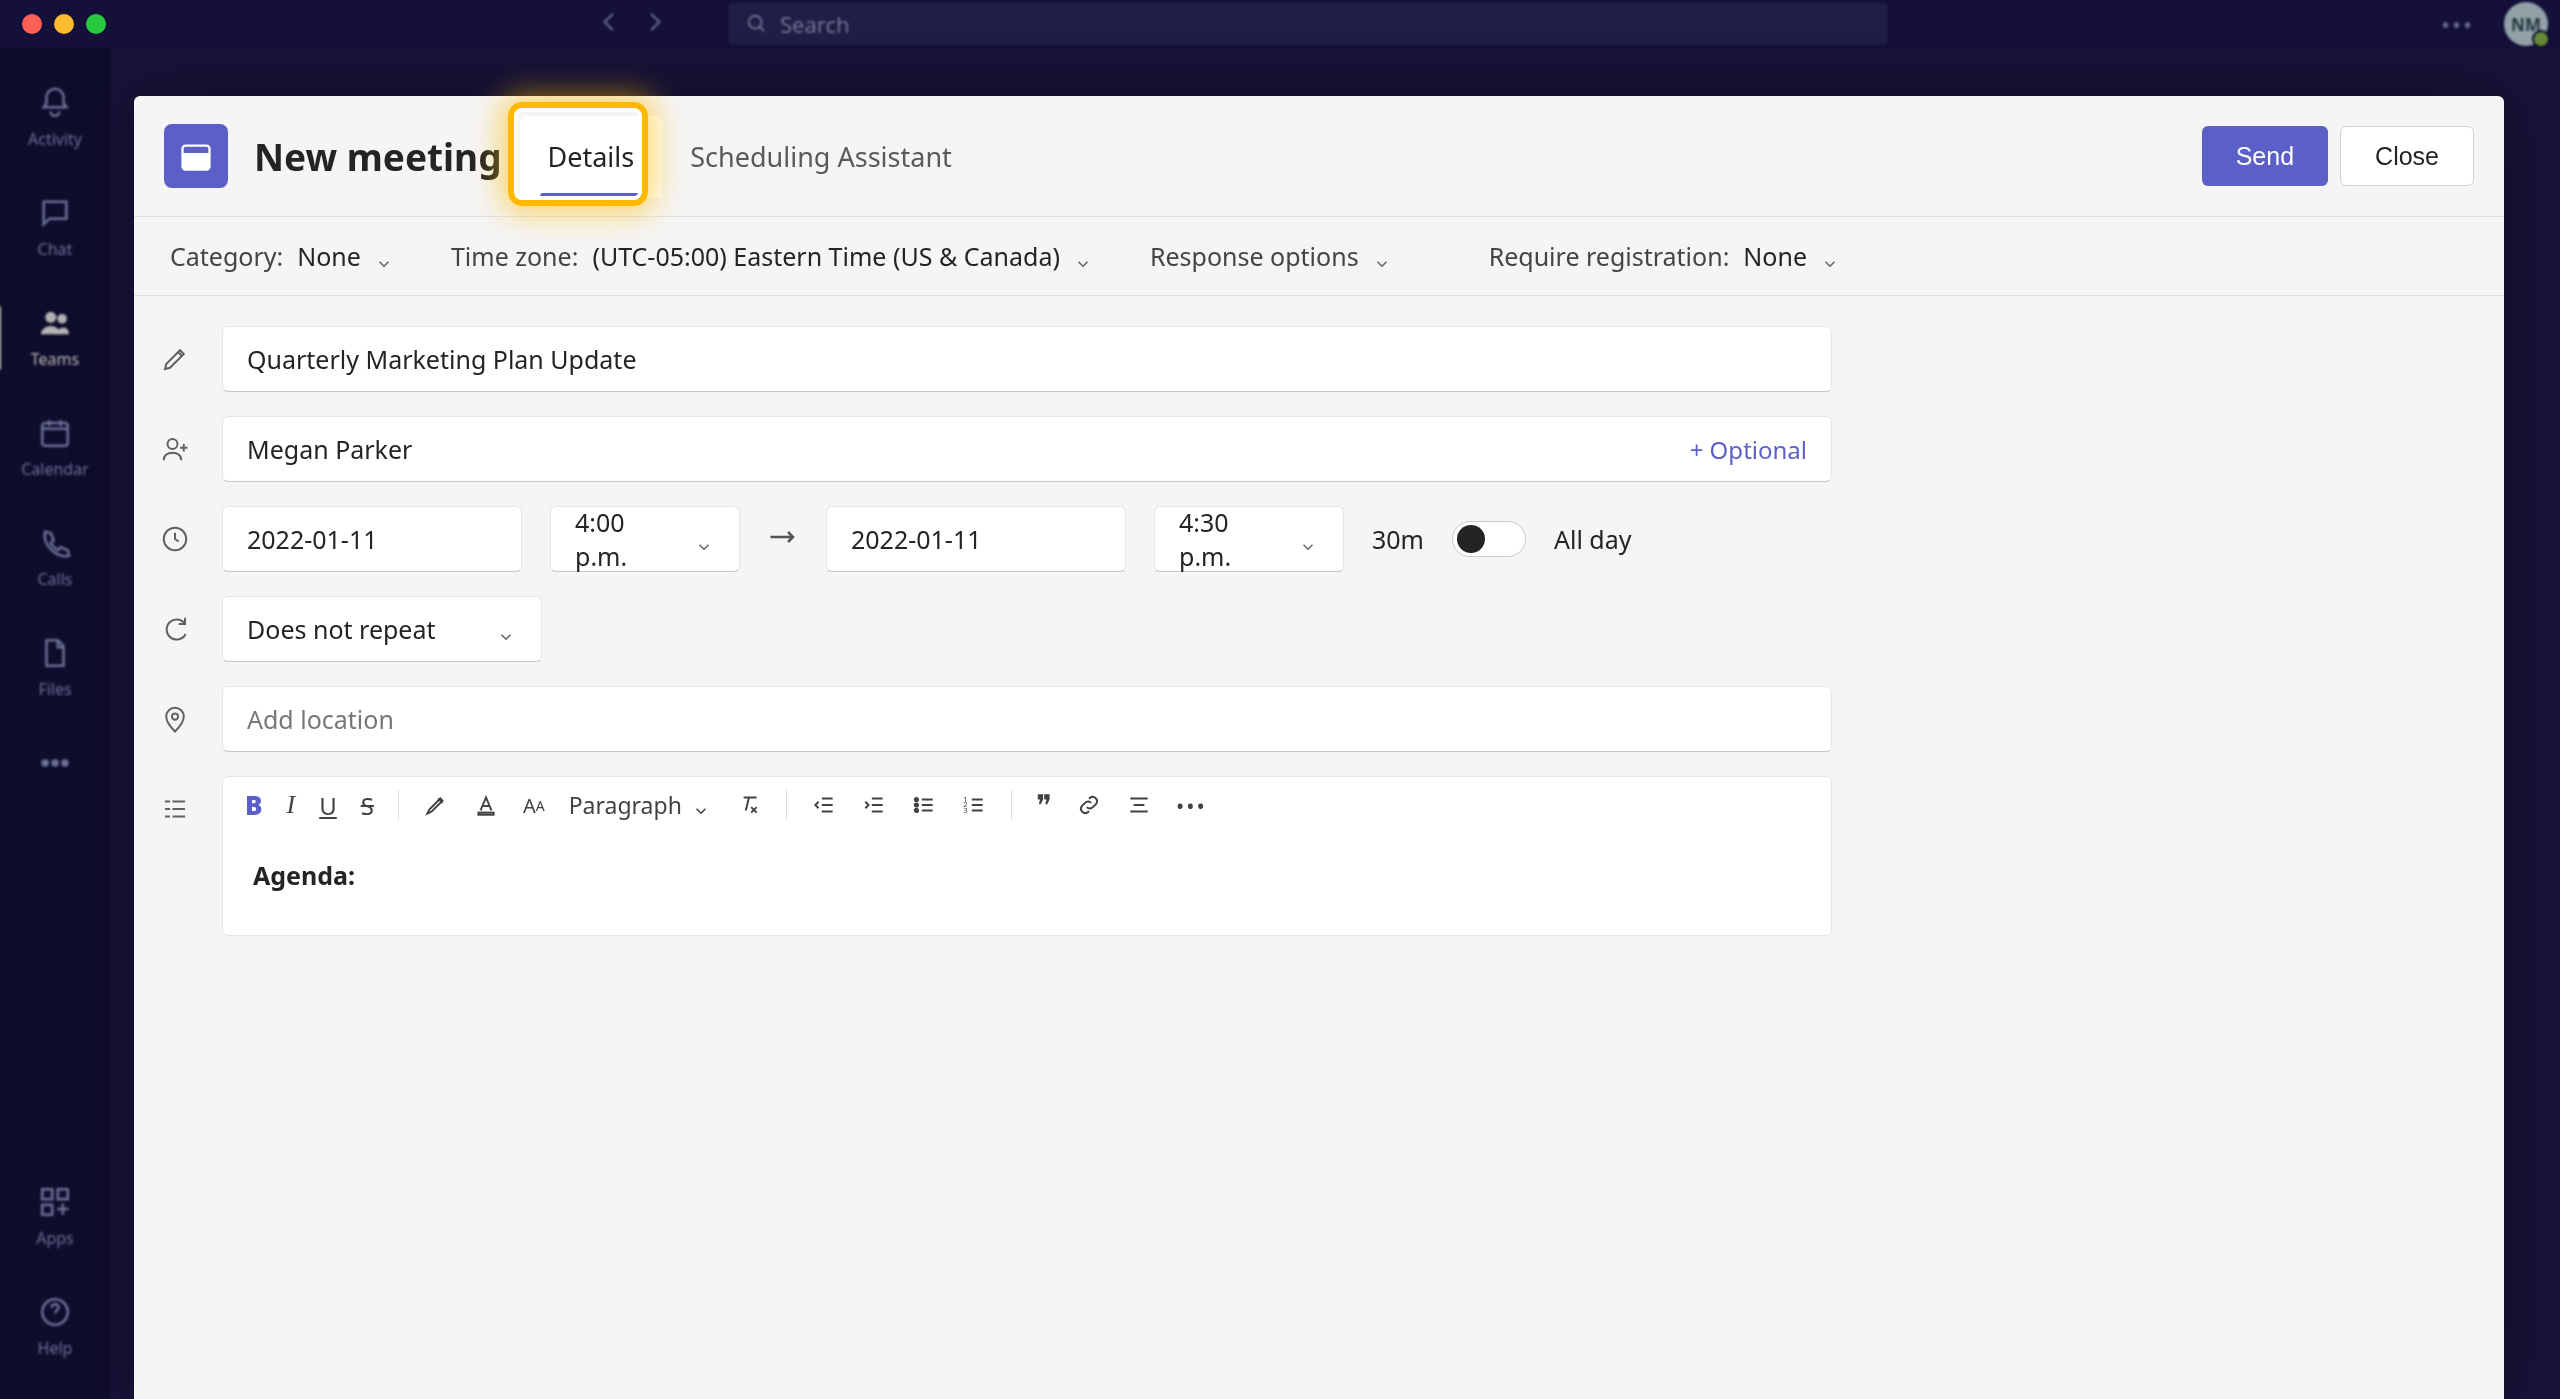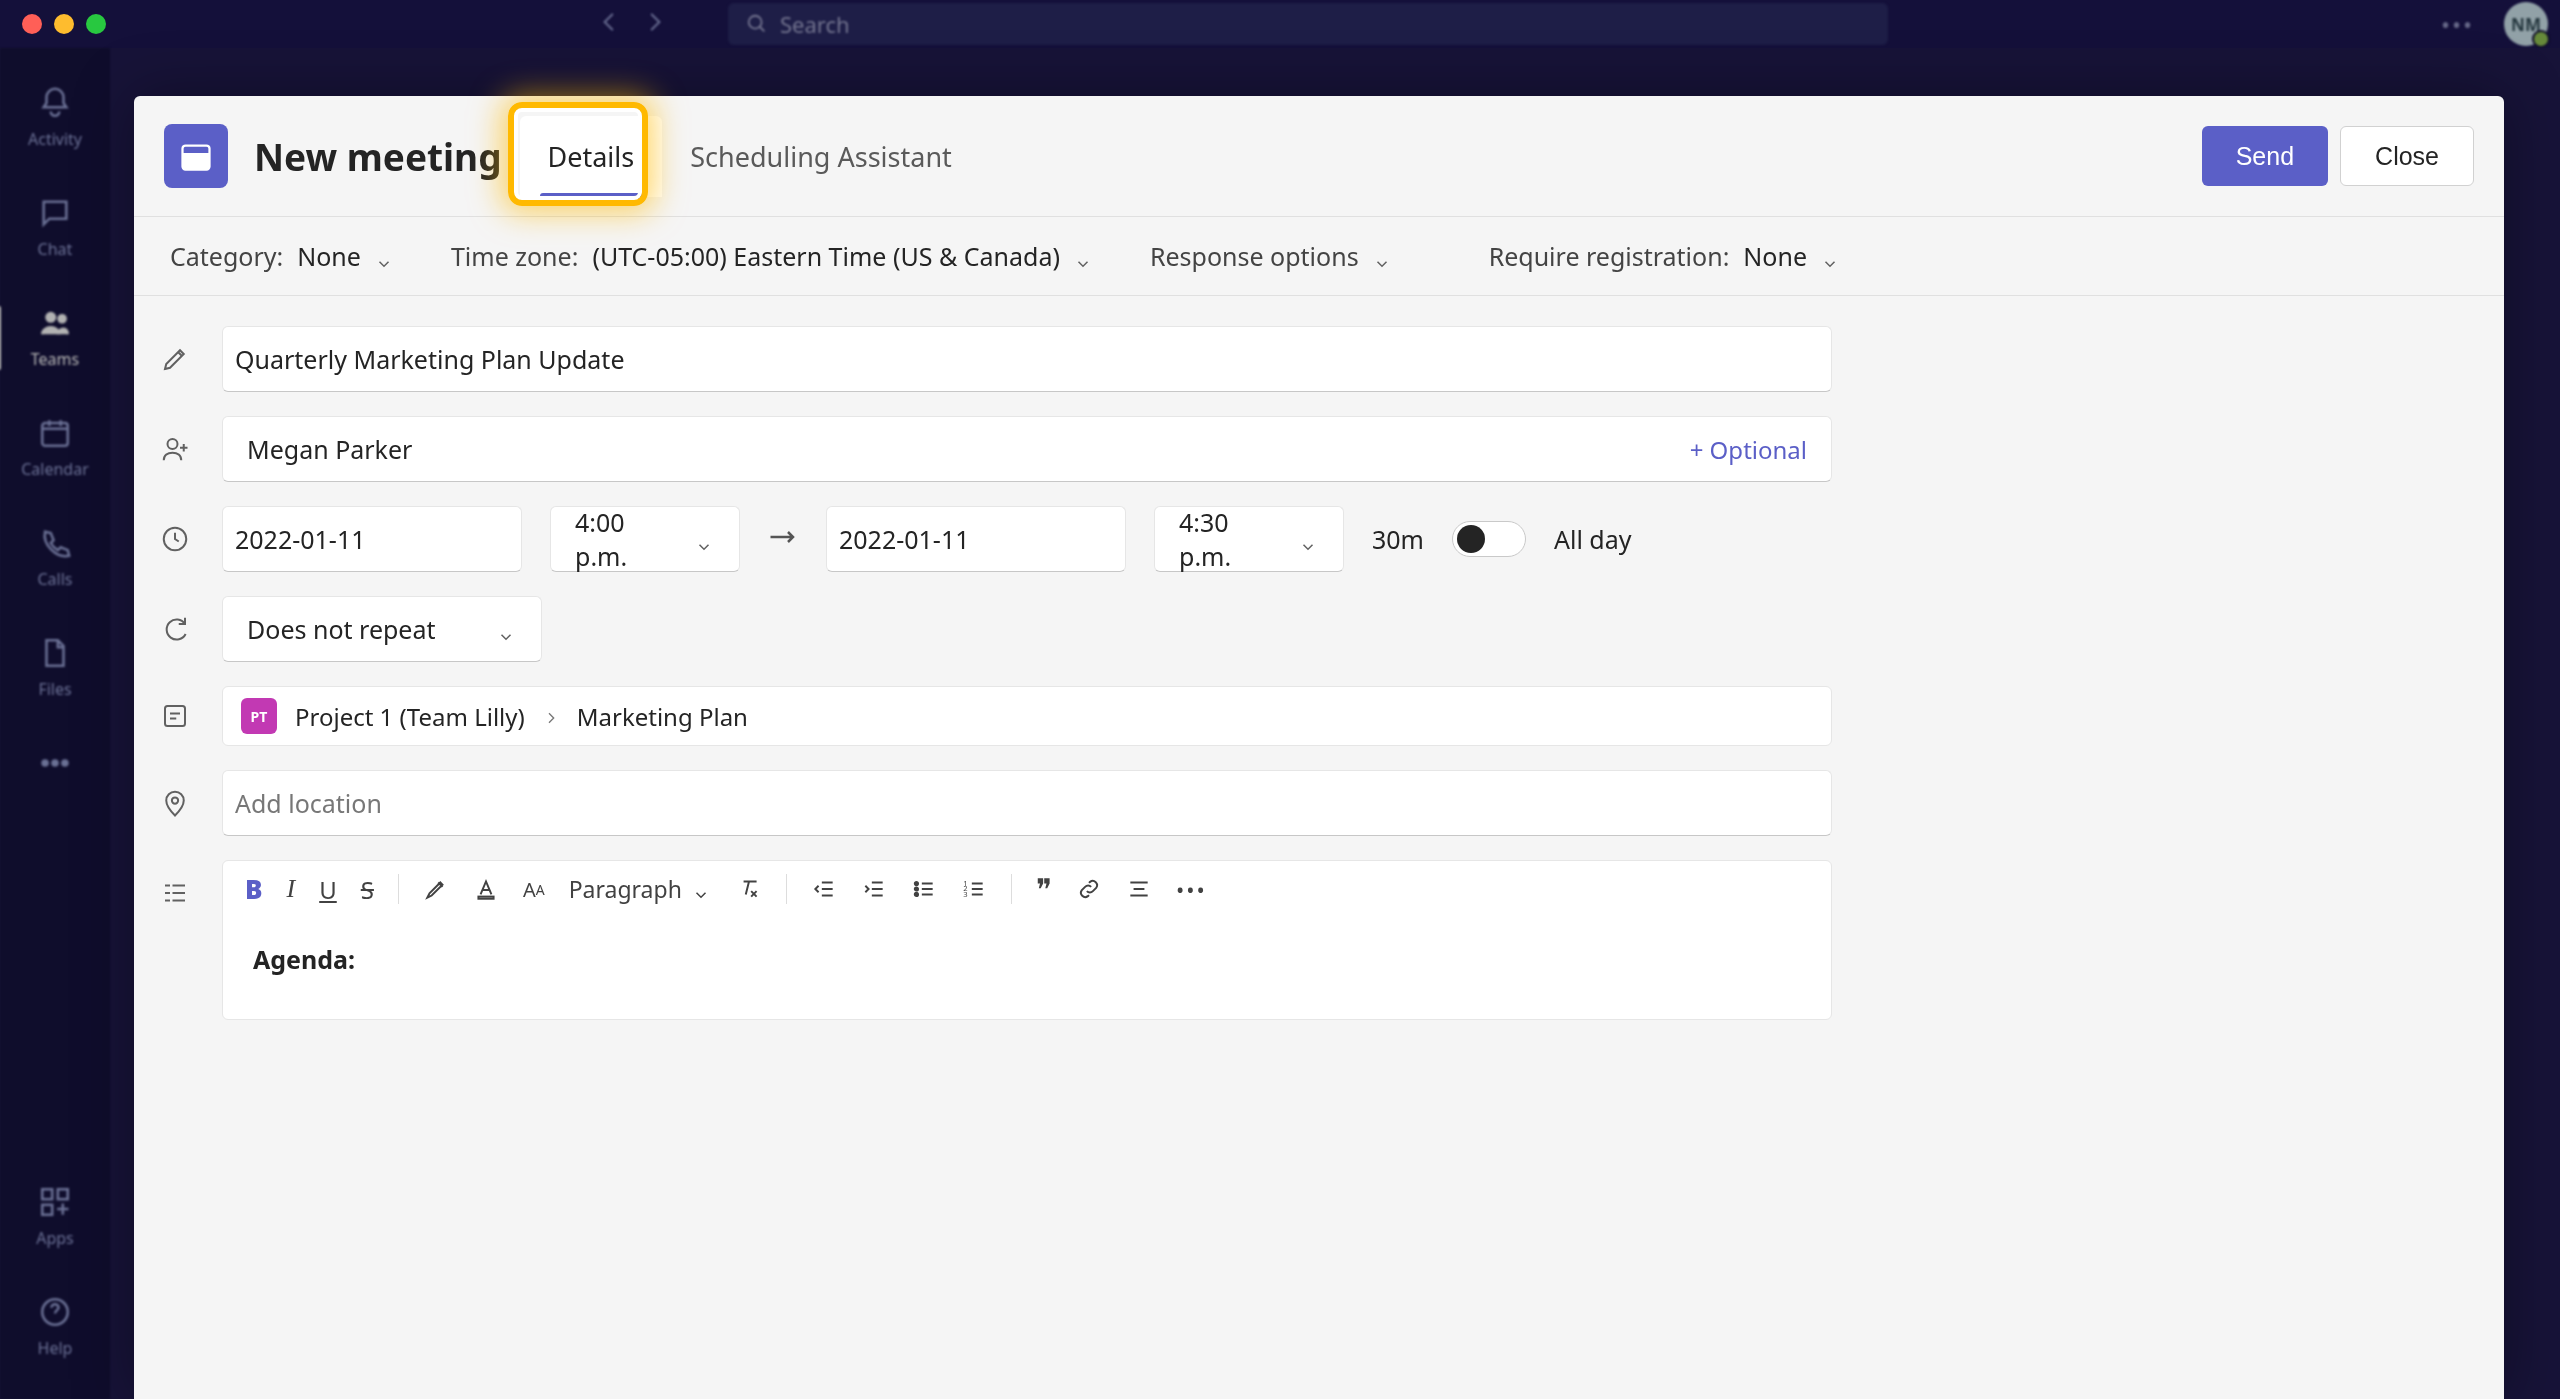--- a/index.html
+++ b/index.html
@@ -57,21 +57,21 @@
   .opt .val { color: #242424; }
   .chev { width: 20px; height: 20px; }
   .chev svg { width: 18px; height: 18px; stroke: #616161; stroke-width: 2; fill: none; }
 
   
   .form { padding: 30px 22px 0 22px; display: flex; flex-direction: column; gap: 24px; width: 1720px; }
   .row { display: flex; align-items: center; gap: 28px; }
   .row-icon { width: 38px; display: flex; justify-content: center; color: #616161; }
   .row-icon svg { width: 30px; height: 30px; stroke: #616161; fill: none; stroke-width: 1.6; }
   .input, .select, .chipbox { background: #fff; border: 1px solid #e6e6e6; border-bottom: 1px solid #c7c7c7; border-radius: 6px; height: 66px; display: flex; align-items: center; padding: 0 24px; font-size: 25px; color: #242424; }
-  .input { flex: 1; padding-left: 12px; }
+  .input { flex: 1; }
   .chipbox { flex: 1; justify-content: space-between; }
   .chipbox .optional { color: #5b5fc7; font-size: 24px; }
   .select { gap: 14px; cursor: pointer; }
   .placeholder { color: #777; }
 
   .arrow-btn { color: #555; }
   .arrow-btn svg { width: 30px; height: 20px; stroke: #555; fill: none; stroke-width: 2; }
   .duration { font-size: 25px; color: #242424; }
   .toggle { width: 74px; height: 36px; background: #fff; border: 1px solid #c9c9c9; border-radius: 18px; position: relative; cursor: pointer; }
   .toggle::after { content:''; position:absolute; left:4px; top:3px; width:28px; height:28px; background:#242424; border-radius:50%; }
@@ -322,36 +322,20 @@
             </svg>
           </div>
         <div class="select" style="flex:0 0 320px; justify-content:space-between">
           <span>Does not repeat</span>
           <span class="chev"><svg viewBox="0 0 24 24">
                 <path d="M6 9l6 6 6-6"></path>
               </svg></span>
         </div>
       </div>
 
-      <div class="row">
-        <div class="row-icon">
-            <svg viewBox="0 0 24 24">
-              <rect x="4" y="4" width="16" height="16" rx="2"></rect>
-              <path d="M8 10h8M8 14h5"></path>
-            </svg>
-          </div>
-        <div class="breadcrumb">
-          <div class="chip-badge">PT</div>
-          <span>Project 1 (Team Lilly)</span>
-          <span class="crumb-sep"><svg viewBox="0 0 24 24">
-                <path d="M9 5l7 7-7 7"></path>
-              </svg></span>
-          <span>Marketing Plan</span>
-        </div>
-      </div>
 
       <div class="row">
         <div class="row-icon">
             <svg viewBox="0 0 24 24">
               <path d="M12 22s7-7 7-12a7 7 0 10-14 0c0 5 7 12 7 12z"></path>
               <circle cx="12" cy="10" r="2.5"></circle>
             </svg>
           </div>
         <div class="input">
             <span class="placeholder">Add location</span>

